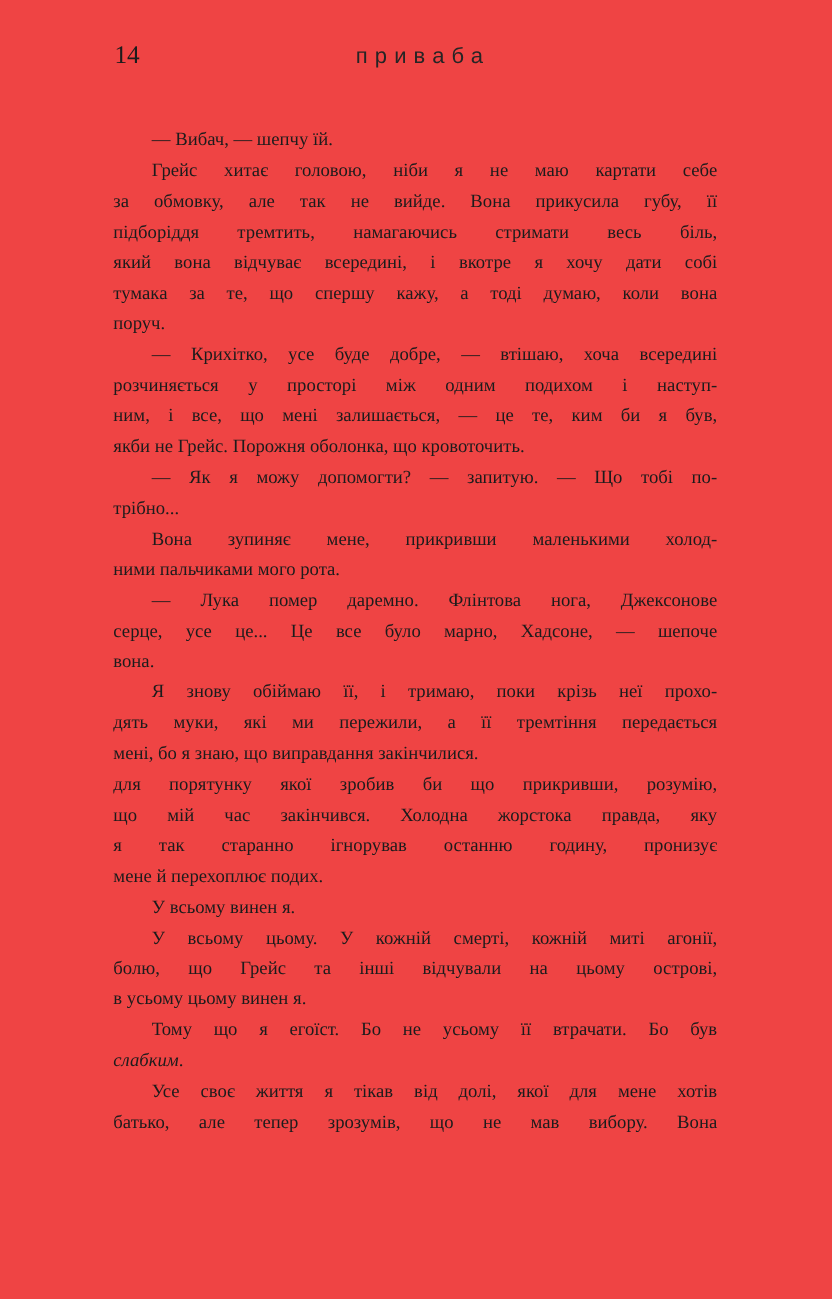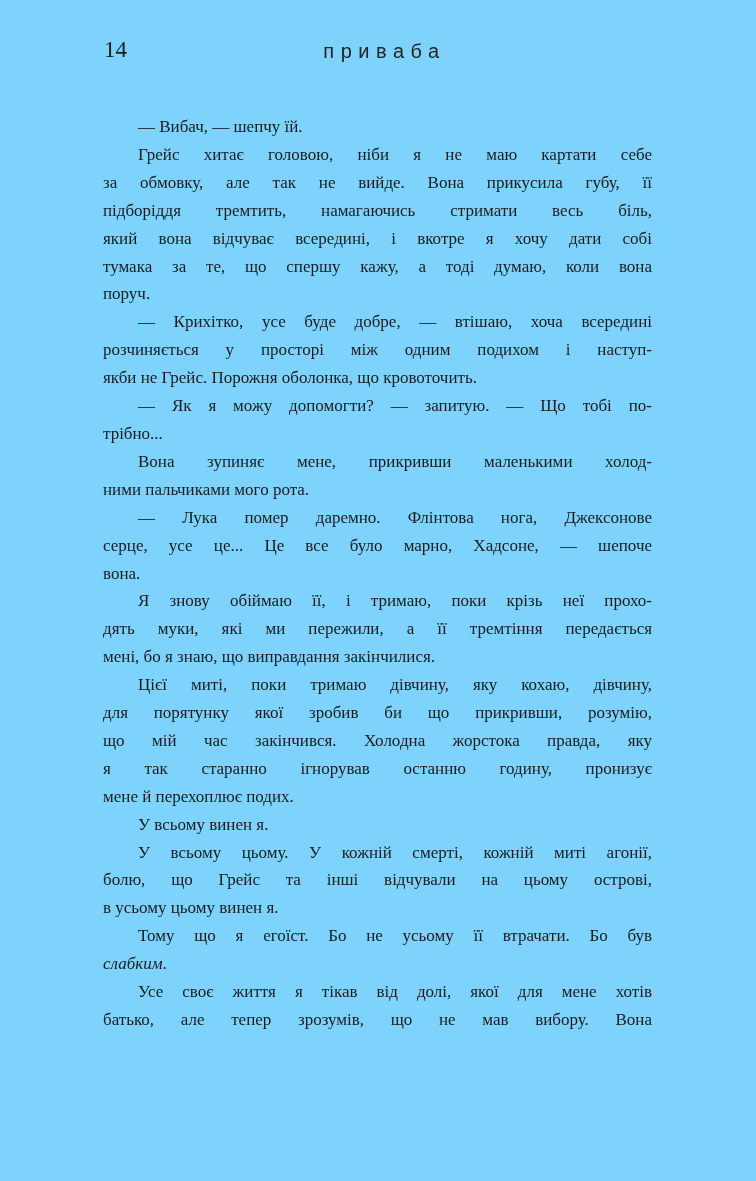--- a/index.html
+++ b/index.html
@@ -8,21 +8,21 @@
     height: 1181px;
     background: #ffffff;
     position: relative;
     font-family: "Liberation Serif", serif;
     color: #1c1c1c;
     overflow: hidden;
   }
   .page {
     position: absolute;
     inset: 0;
-    background: #7dd3fc;
+    background: #ef4444;
   }
   .page-number {
     position: absolute;
     left: 104px;
     top: 37px;
     font-size: 23px;
     line-height: 25px;
     color: #1c1c1c;
   }
   .running-head {
@@ -70,20 +70,21 @@
         <div class="line first"><span>Грейс хитає головою, ніби я не маю картати себе</span></div>
         <div class="line"><span>за обмовку, але так не вийде. Вона прикусила губу, її</span></div>
         <div class="line"><span>підборіддя тремтить, намагаючись стримати весь біль,</span></div>
         <div class="line"><span>який вона відчуває всередині, і вкотре я хочу дати собі</span></div>
         <div class="line"><span>тумака за те, що спершу кажу, а тоді думаю, коли вона</span></div>
         <div class="line last"><span>поруч.</span></div>
       </div>
       <div class="para">
         <div class="line first"><span>— Крихітко, усе буде добре, — втішаю, хоча всередині</span></div>
         <div class="line"><span>розчиняється у просторі між одним подихом і наступ-</span></div>
+        <div class="line"><span>ним, і все, що мені залишається, — це те, ким би я був,</span></div>
         <div class="line last"><span>якби не Грейс. Порожня оболонка, що кровоточить.</span></div>
       </div>
       <div class="para">
         <div class="line first"><span>— Як я можу допомогти? — запитую. — Що тобі по-</span></div>
         <div class="line last"><span>трібно...</span></div>
       </div>
       <div class="para">
         <div class="line first"><span>Вона зупиняє мене, прикривши маленькими холод-</span></div>
         <div class="line last"><span>ними пальчиками мого рота.</span></div>
       </div>
@@ -91,21 +92,20 @@
         <div class="line first"><span>— Лука помер даремно. Флінтова нога, Джексонове</span></div>
         <div class="line"><span>серце, усе це... Це все було марно, Хадсоне, — шепоче</span></div>
         <div class="line last"><span>вона.</span></div>
       </div>
       <div class="para">
         <div class="line first"><span>Я знову обіймаю її, і тримаю, поки крізь неї прохо-</span></div>
         <div class="line"><span>дять муки, які ми пережили, а її тремтіння передається</span></div>
         <div class="line last"><span>мені, бо я знаю, що виправдання закінчилися.</span></div>
       </div>
       <div class="para">
-        <div class="line first"><span>Цієї миті, поки тримаю дівчину, яку кохаю, дівчину,</span></div>
         <div class="line"><span>для порятунку якої зробив би що прикривши, розумію,</span></div>
         <div class="line"><span>що мій час закінчився. Холодна жорстока правда, яку</span></div>
         <div class="line"><span>я так старанно ігнорував останню годину, пронизує</span></div>
         <div class="line last"><span>мене й перехоплює подих.</span></div>
       </div>
       <div class="para">
         <div class="line first last"><span>У всьому винен я.</span></div>
       </div>
       <div class="para">
         <div class="line first"><span>У всьому цьому. У кожній смерті, кожній миті агонії,</span></div>

